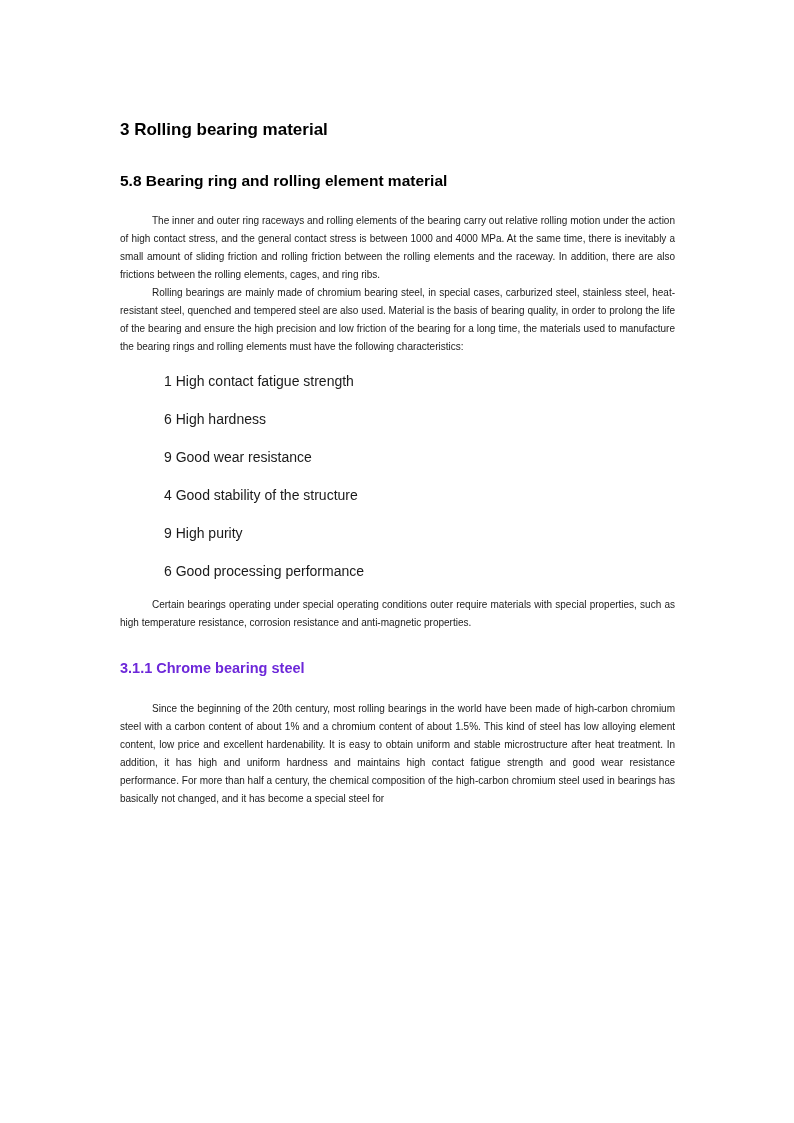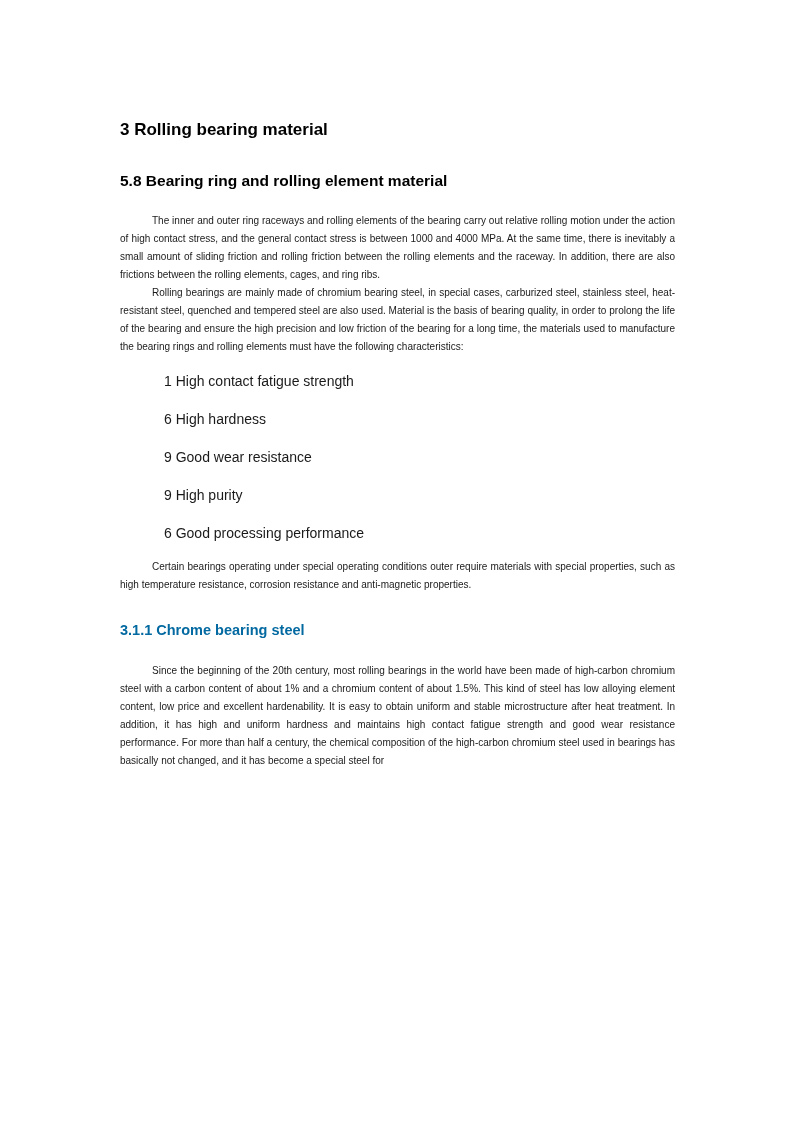--- a/index.html
+++ b/index.html
@@ -30,21 +30,21 @@
     line-height: 22px;
     font-weight: bold;
     margin: 0 0 20px 0;
     color: #000000;
   }
   h3.doc-h3 {
     font-size: 14.5px;
     line-height: 20px;
     font-weight: bold;
     margin: 26px 0 22px 0;
-    color: #0369a1;
+    color: #6d28d9;
   }
   p.body {
     font-size: 10px;
     line-height: 18px;
     margin: 0;
     text-align: justify;
     text-indent: 32px;
   }
   p.list-line {
     font-size: 14px;
@@ -64,20 +64,21 @@
   <h2 class="doc-h2">5.8 Bearing ring and rolling element material</h2>
 
   <p class="body">The inner and outer ring raceways and rolling elements of the bearing carry out relative rolling motion under the action of high contact stress, and the general contact stress is between 1000 and 4000 MPa. At the same time, there is inevitably a small amount of sliding friction and rolling friction between the rolling elements and the raceway. In addition, there are also frictions between the rolling elements, cages, and ring ribs.</p>
 
   <p class="body">Rolling bearings are mainly made of chromium bearing steel, in special cases, carburized steel, stainless steel, heat-resistant steel, quenched and tempered steel are also used. Material is the basis of bearing quality, in order to prolong the life of the bearing and ensure the high precision and low friction of the bearing for a long time, the materials used to manufacture the bearing rings and rolling elements must have the following characteristics:</p>
 
   <div>
     <p class="list-line">1 High contact fatigue strength</p>
     <p class="list-line">6 High hardness</p>
     <p class="list-line">9 Good wear resistance</p>
+    <p class="list-line">4 Good stability of the structure</p>
     <p class="list-line">9 High purity</p>
     <p class="list-line">6 Good processing performance</p>
   </div>
 
   <p class="body">Certain bearings operating under special operating conditions outer require materials with special properties, such as high temperature resistance, corrosion resistance and anti-magnetic properties.</p>
 
   <h3 class="doc-h3">3.1.1 Chrome bearing steel</h3>
 
   <p class="body">Since the beginning of the 20th century, most rolling bearings in the world have been made of high-carbon chromium steel with a carbon content of about 1% and a chromium content of about 1.5%. This kind of steel has low alloying element content, low price and excellent hardenability. It is easy to obtain uniform and stable microstructure after heat treatment. In addition, it has high and uniform hardness and maintains high contact fatigue strength and good wear resistance performance. For more than half a century, the chemical composition of the high-carbon chromium steel used in bearings has basically not changed, and it has become a special steel for</p>
 

